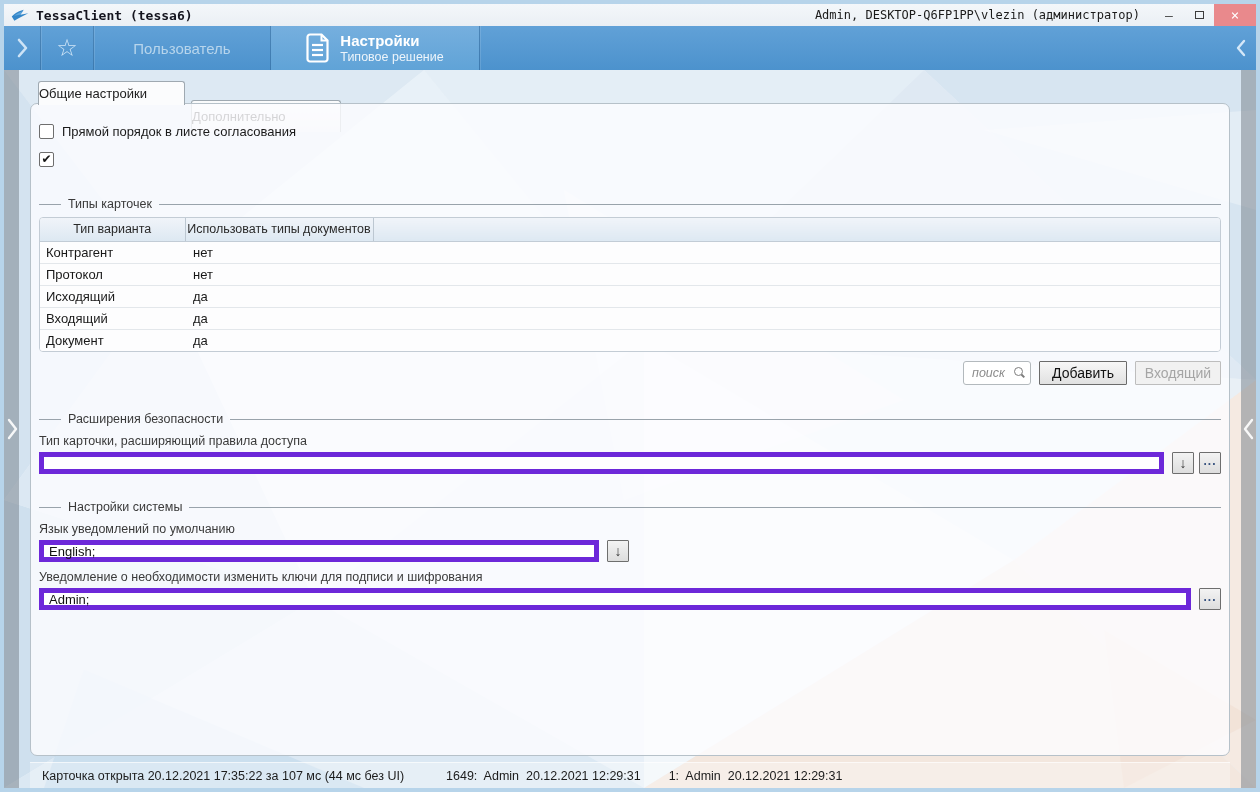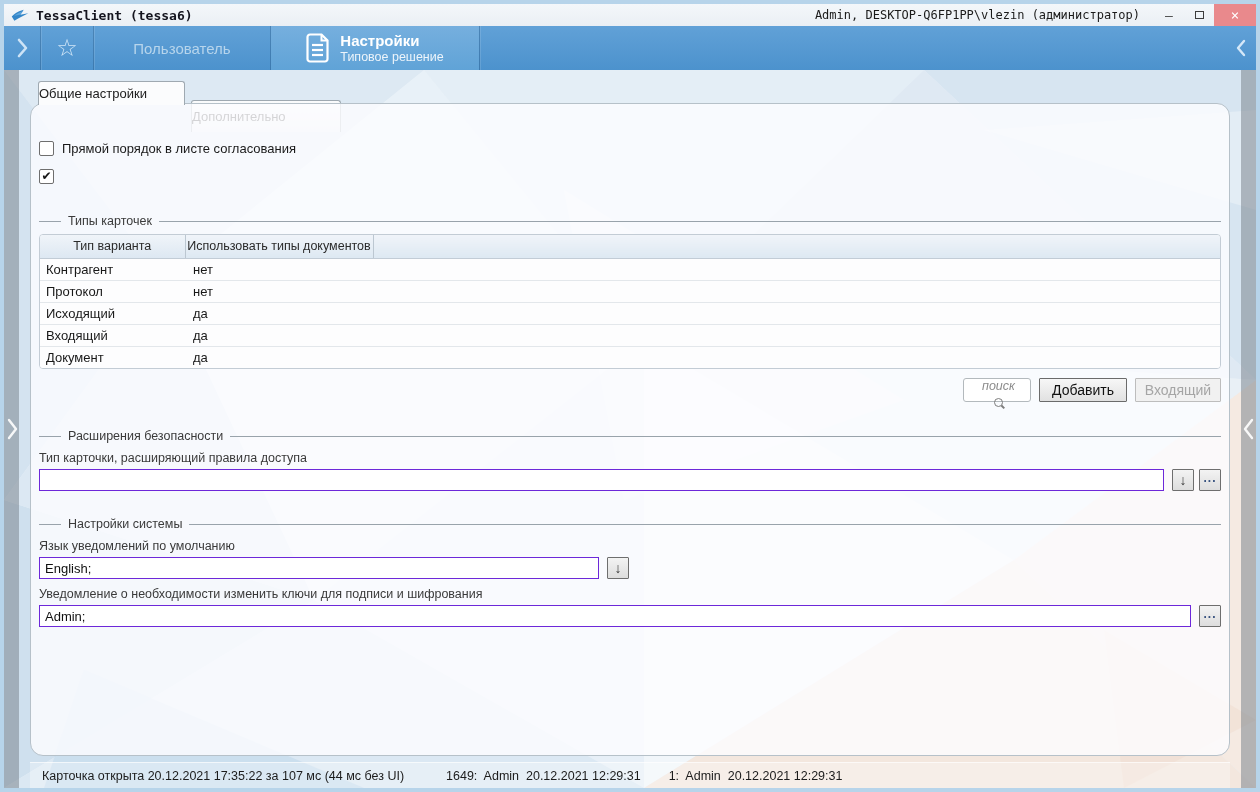--- a/index.html
+++ b/index.html
@@ -40,21 +40,21 @@
 
   .page { position:absolute; top:11px; left:26px; right:26px; bottom:0; z-index:2; display:flex; flex-direction:column; }
 
   
   .inner-tabs { display:flex; height:23px; padding-left:8px; gap:6px; }
   .itab { width:147px; display:flex; align-items:center; justify-content:flex-start; font-size:13px; color:#202020; border:1px solid #9fa9b1; border-bottom:none; border-radius:3px 3px 0 0; }
   .itab.active { background:#fbfcfd; position:relative; z-index:2; height:24px; }
   .itab.inactive { background:linear-gradient(#fafbfc,#e9edf0); height:32px; margin-top:19px; width:150px; }
 
   
-  .panel { flex:1; background:rgba(252,253,255,.82); border:1px solid #b6c1c9; border-radius:13px; padding:26px 8px 0 8px; position:relative; margin-top:-1px; }
+  .panel { flex:1; background:rgba(252,253,255,.82); border:1px solid #b6c1c9; border-radius:7px; padding:9px 8px 0 8px; position:relative; margin-top:-1px; }
 
   .check-row { display:flex; align-items:center; gap:8px; margin:8px 0 0 0; height:20px; }
   .check-row + .check-row { margin-top:8px; }
   .cb { width:15px; height:15px; border:1px solid #6e6e6e; background:#fff; display:flex; align-items:center; justify-content:center; font-size:12px; color:#151515; border-radius:2px; }
   .cb.checked::before { content:"✔"; margin-top:-1px; }
 
   .group-header { display:flex; align-items:center; gap:7px; font-size:12.5px; color:#3a3a3a; }
   .group-header .dash { width:22px; height:1px; background:#99a3ab; }
   .group-header .rule { flex:1; height:1px; background:#99a3ab; }
   .gh-types { margin-top:28px; }
@@ -66,33 +66,33 @@
   table { width:100%; border-collapse:collapse; table-layout:fixed; }
   thead th { height:23px; background:linear-gradient(#f0f4f9,#dde8f2); font-weight:normal; font-size:12.5px; color:#2a2a2a; border-bottom:1px solid #c2ccd6; }
   thead th:nth-child(1), thead th:nth-child(2) { border-right:1px solid #bcc7d1; box-shadow:1px 0 0 rgba(255,255,255,.7); }
   tbody td { height:22px; font-size:13px; color:#181818; border-bottom:1px solid #e3e7eb; background:#fdfdfe; }
   tbody tr:last-child td { border-bottom:none; }
   td:nth-child(1) { padding-left:6px; }
   td:nth-child(2) { padding-left:8px; }
 
   
   .actions { display:flex; justify-content:flex-end; align-items:center; gap:8px; margin-top:9px; }
-  .search-box { width:68px; height:24px; background:#fff; border:1px solid #b3b9bd; border-radius:3px; display:flex; align-items:center; padding:0 5px 0 8px; gap:5px;flex-direction:column; }
+  .search-box { width:68px; height:24px; background:#fff; border:1px solid #b3b9bd; border-radius:3px; display:flex; align-items:center; padding:0 5px 0 8px; gap:5px; }
   .search-box .ph { font-style:italic; color:#8b8b8b; font-size:12.5px; flex:1; }
   .mag { position:relative; width:12px; height:12px; flex:0 0 auto; }
   .mag::before { content:""; position:absolute; left:1px; top:0; width:7px; height:7px; border:1.4px solid #7d7d7d; border-radius:50%; }
   .mag::after { content:""; position:absolute; left:8px; top:8px; width:4px; height:1.6px; background:#7d7d7d; transform:rotate(45deg); }
   .btn { height:24px; font-size:14px; display:flex; align-items:center; justify-content:center; border-radius:1px; }
   .btn-add { width:88px; border:1px solid #6b6b6b; background:linear-gradient(#f7f7f7,#e1e1e1); color:#111; }
   .btn-del { width:86px; border:1px solid #bdbdbd; background:#f1f1f1; color:#a5a5a5; }
 
   
   .field-label { font-size:12.5px; color:#3a3a3a; margin-top:8px; }
   .input-row { display:flex; align-items:center; gap:5px; margin-top:4px; }
-  .text-input { height:22px; background:#fff; border:1px solid #6d28d9; padding:0 5px; font-size:13px; color:#101010; display:flex; align-items:center; }
+  .text-input { height:22px; background:#fff; border:5px solid #6d28d9; padding:0 5px; font-size:13px; color:#101010; display:flex; align-items:center; }
   .inp-security { flex:1; margin-right:3px; }
   .inp-lang { width:560px; margin-right:3px; }
   .inp-notify { flex:1; margin-right:3px; }
   .sq-btn { width:22px; height:22px; border:1px solid #6e6e6e; background:linear-gradient(#f3f3f3,#dddddd); display:flex; align-items:center; justify-content:center; font-size:14px; color:#3a3a3a; border-radius:1px; }
   .sq-btn.ellipsis { font-size:12px; color:#35507e; font-weight:bold; letter-spacing:1px; align-items:flex-end; padding-bottom:5px; }
   .sec-row { margin-top:4px; }
 
   
   .statusbar { height:26px; margin-top:6px; display:flex; align-items:center; font-size:12.5px; color:#1c1c1c; background:rgba(255,255,255,.30); border-top:1px solid rgba(255,255,255,.65); padding-left:12px; }
   .statusbar .seg { white-space:pre; }

